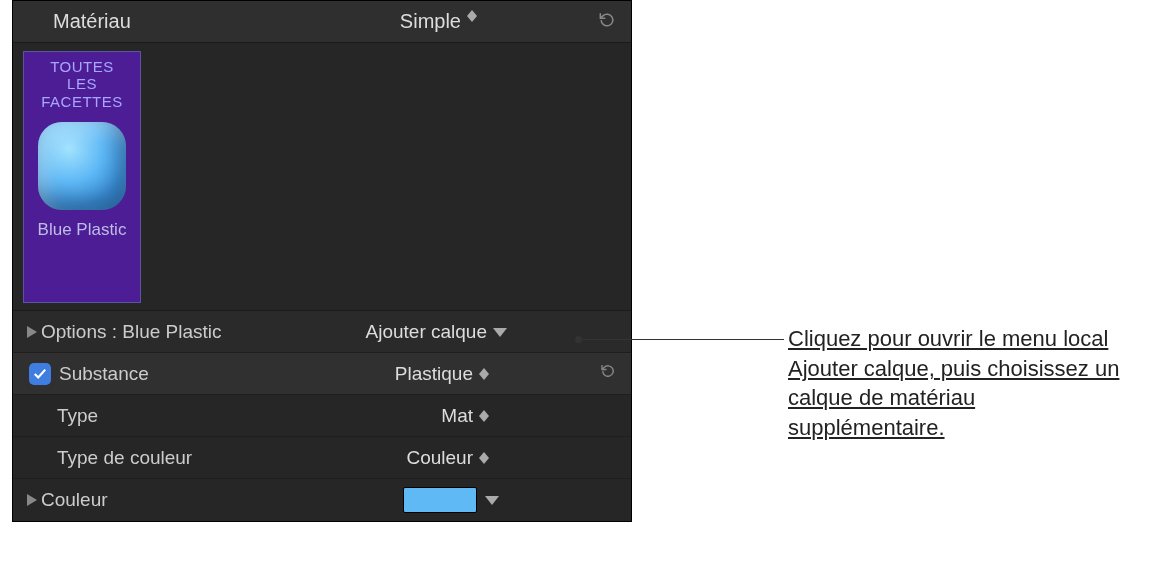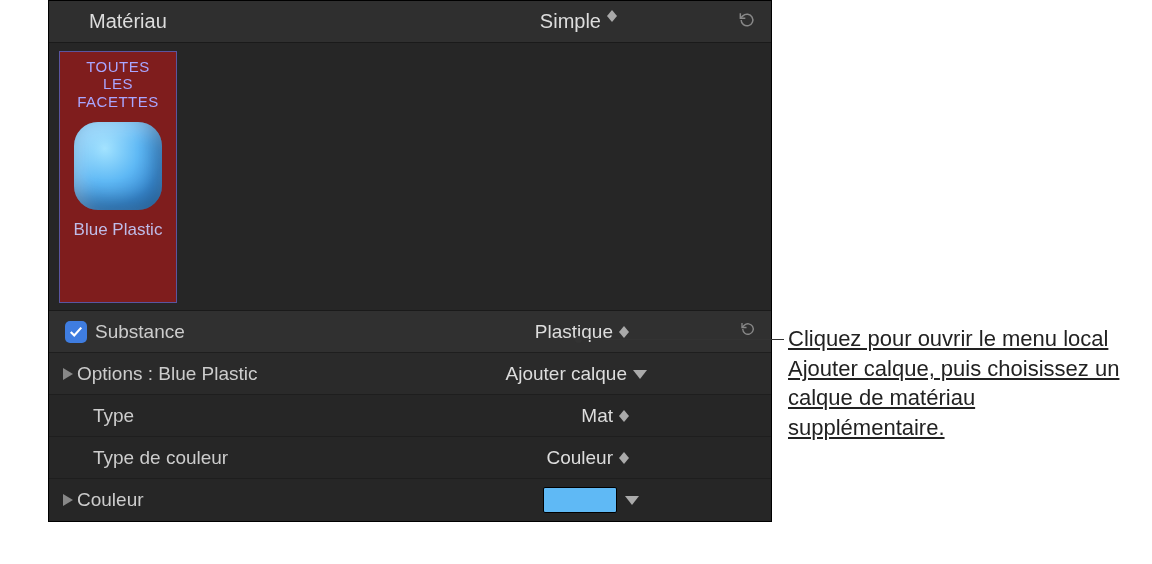--- a/index.html
+++ b/index.html
@@ -1,27 +1,27 @@
 <!DOCTYPE html>
 <html><head>
   <meta charset="utf-8">
   <style>
     * { margin: 0; padding: 0; box-sizing: border-box; font-family: -apple-system, BlinkMacSystemFont, "Helvetica Neue", Arial, sans-serif; }
     body { background: #fff; width: 1152px; height: 564px; position: relative; }
-    .panel { position: absolute; left: 12px; top: 0; width: 724px; background: #2a2a2a; color: #ccc; border: 1px solid #000; margin-left: 36px; }
+    .panel { position: absolute; left: 12px; top: 0; width: 620px; background: #2a2a2a; color: #ccc; border: 1px solid #000; }
     .hdr { display: flex; align-items: center; height: 42px; border-bottom: 1px solid #1a1a1a; padding: 0 14px 0 40px; background: #2f2f2f; }
     .hdr-title { font-size: 20px; color: #ddd; }
     .hdr-spacer { flex: 1; }
     .popup { display: inline-flex; align-items: flex-start; gap: 6px; cursor: pointer; color: #ddd; font-size: 20px; }
     .updown-icon { display: inline-flex; flex-direction: column; line-height: 0; }
     .updown-icon svg { width: 10px; height: 6px; fill: #aaa; }
     .reset-btn { margin-left: 120px; cursor: pointer; }
     .reset-btn svg { width: 20px; height: 20px; fill: none; stroke: #888; stroke-width: 1.8; }
     .wells { height: 268px; background: #262626; padding: 8px 10px; border-bottom: 1px solid #1a1a1a; }
-    .well { width: 118px; height: 252px; background: #7f1d1d; border: 1px solid #5a55a0; display: flex; flex-direction: column; align-items: center; padding: 6px 4px; }
+    .well { width: 118px; height: 252px; background: #4c1d95; border: 1px solid #5a55a0; display: flex; flex-direction: column; align-items: center; padding: 6px 4px; }
     .well-title { color: #a9a6ff; font-size: 15px; letter-spacing: 0.5px; text-align: center; line-height: 1.15; }
     .swatch-3d { width: 88px; height: 88px; margin-top: 12px; border-radius: 24px; background: radial-gradient(circle at 35% 30%, #a3e3ff 0%, #5fb9f5 40%, #3a8ed8 70%, #2f7bc4 100%); box-shadow: inset -6px -10px 20px rgba(0,0,0,0.25), inset 8px 10px 18px rgba(255,255,255,0.35); }
     .well-label { margin-top: 10px; font-size: 17px; color: #bfbce8; text-align: center; }
     .row { display: flex; align-items: center; height: 42px; padding: 0 14px 0 10px; border-bottom: 1px solid #1e1e1e; background: #2a2a2a; font-size: 19px; color: #ccc; }
     .row.dim { background: #262626; }
     .disclosure { width: 18px; display: flex; justify-content: center; cursor: pointer; }
     .disclosure svg { width: 10px; height: 12px; fill: #888; }
     .chk { width: 22px; height: 22px; border-radius: 5px; background: #3f7de0; display: flex; align-items: center; justify-content: center; margin-right: 8px; cursor: pointer; }
     .chk svg { width: 14px; height: 14px; stroke: #fff; stroke-width: 2.5; fill: none; }
     .row-label { flex: 0 0 auto; }
@@ -69,20 +69,37 @@
     <div class="well">
       <div class="well-title">
         <div>TOUTES</div>
         <div>LES FACETTES</div>
       </div>
       <div class="swatch-3d"></div>
       <div class="well-label">Blue Plastic</div>
     </div>
   </div>
 
+  <div class="row">
+    <span class="disclosure">
+      <svg viewBox="0 0 10 12">
+          <path d="M0 0 L10 6 L0 12 Z"></path>
+        </svg>
+    </span>
+    <span class="row-label">Options : Blue Plastic</span>
+    <span class="row-spacer"></span>
+    <span class="row-select heavy">
+      <span>Ajouter calque</span>
+      <span class="chev-down"><svg viewBox="0 0 14 10">
+            <path d="M0 0 L7 9 L14 0 Z"></path>
+          </svg></span>
+    </span>
+    <span style="width:110px"></span>
+  </div>
+
   <div class="row" style="background:#303030;">
     <span style="width:6px"></span>
     <span class="chk">
       <svg viewBox="0 0 16 16">
           <path d="M2 8 L6 12 L14 3"></path>
         </svg>
     </span>
     <span class="row-label">Substance</span>
     <span class="row-spacer"></span>
     <span class="row-select">
@@ -95,37 +112,20 @@
             <path d="M0 0 L5 6 L10 0 Z"></path>
           </svg>
       </span>
     </span>
     <span class="reset-inline">
       <svg viewBox="0 0 24 24">
           <path d="M5 12a7 7 0 1 0 2.05-4.95L4 10"></path>
           <path d="M4 4v6h6"></path>
         </svg>
     </span>
-  </div>
-
-  <div class="row">
-    <span class="disclosure">
-      <svg viewBox="0 0 10 12">
-          <path d="M0 0 L10 6 L0 12 Z"></path>
-        </svg>
-    </span>
-    <span class="row-label">Options : Blue Plastic</span>
-    <span class="row-spacer"></span>
-    <span class="row-select heavy">
-      <span>Ajouter calque</span>
-      <span class="chev-down"><svg viewBox="0 0 14 10">
-            <path d="M0 0 L7 9 L14 0 Z"></path>
-          </svg></span>
-    </span>
-    <span style="width:110px"></span>
   </div>
 
   <div class="row dim indent">
     <span class="row-label">Type</span>
     <span class="row-spacer"></span>
     <span class="row-select">
       <span>Mat</span>
       <span class="updown-icon">
         <svg viewBox="0 0 10 6">
             <path d="M0 6 L5 0 L10 6 Z"></path>

